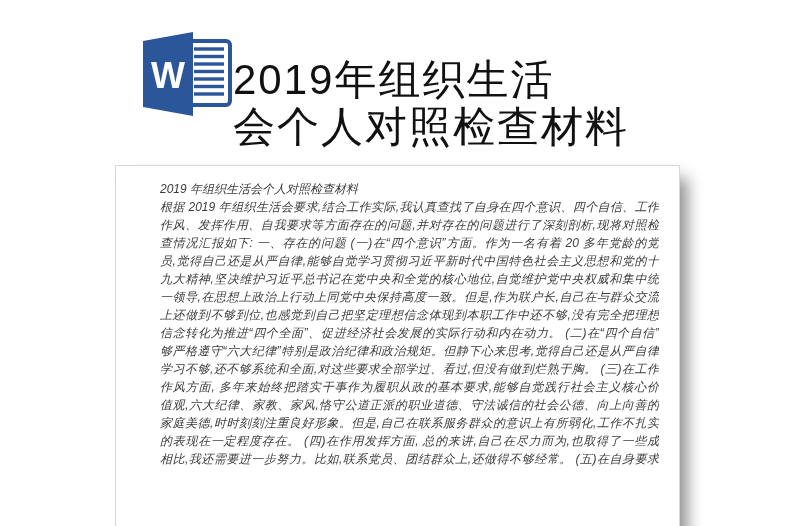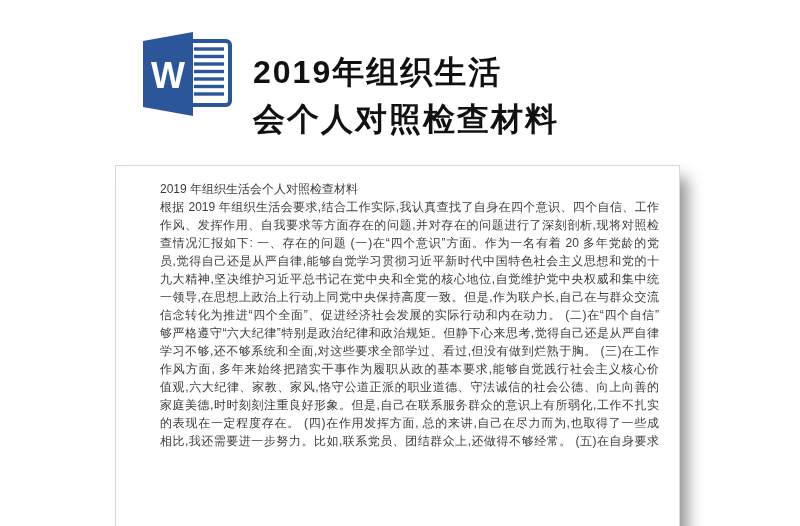--- a/index.html
+++ b/index.html
@@ -26,24 +26,23 @@
     display: flex;
     align-items: flex-start;
   }
   .word-icon {
     width: 93px;
     height: 88px;
     flex: 0 0 auto;
     margin-top: 2px;
   }
   .doc-title {
-    margin-left: 20px;
-    font-size: 32px;
+    font-size: 42px;
     line-height: 47px;
-    font-weight: 700;
+    font-weight: 400;
     letter-spacing: 2px;
     color: #111111;
     white-space: nowrap;
   }
   .doc-title .title-line { display: block; }
 
   
   .doc-page {
     position: absolute;
     left: 115px;
@@ -65,20 +64,21 @@
     font-size: 12px;
     line-height: 18px;
     font-family: "Liberation Sans", "DejaVu Sans", sans-serif;
   }
   .doc-line {
     text-align: justify;
     text-align-last: justify;
     word-break: break-all;
     height: 18px;
     overflow: hidden;
+    font-style: italic;
   }
   .doc-line:first-child {
     text-align: left;
     text-align-last: auto;
   }
 </style>
 </head>
 <body>
 
 <div class="stage">
@@ -111,20 +111,21 @@
 
   <div class="doc-page">
     <div class="doc-body">
         <div class="doc-line">2019 年组织生活会个人对照检查材料</div>
         <div class="doc-line">根据 2019 年组织生活会要求,结合工作实际,我认真查找了自身在四个意识、四个自信、工作</div>
         <div class="doc-line">作风、发挥作用、自我要求等方面存在的问题,并对存在的问题进行了深刻剖析,现将对照检</div>
         <div class="doc-line">查情况汇报如下: 一、存在的问题 (一)在“四个意识”方面。作为一名有着 20 多年党龄的党</div>
         <div class="doc-line">员,觉得自己还是从严自律,能够自觉学习贯彻习近平新时代中国特色社会主义思想和党的十</div>
         <div class="doc-line">九大精神,坚决维护习近平总书记在党中央和全党的核心地位,自觉维护党中央权威和集中统</div>
         <div class="doc-line">一领导,在思想上政治上行动上同党中央保持高度一致。但是,作为联户长,自己在与群众交流</div>
+        <div class="doc-line">上还做到不够到位,也感觉到自己把坚定理想信念体现到本职工作中还不够,没有完全把理想</div>
         <div class="doc-line">信念转化为推进“四个全面”、促进经济社会发展的实际行动和内在动力。 (二)在“四个自信”</div>
         <div class="doc-line">够严格遵守“六大纪律”特别是政治纪律和政治规矩。但静下心来思考,觉得自己还是从严自律</div>
         <div class="doc-line">学习不够,还不够系统和全面,对这些要求全部学过、看过,但没有做到烂熟于胸。 (三)在工作</div>
         <div class="doc-line">作风方面, 多年来始终把踏实干事作为履职从政的基本要求,能够自觉践行社会主义核心价</div>
         <div class="doc-line">值观,六大纪律、家教、家风,恪守公道正派的职业道德、守法诚信的社会公德、向上向善的</div>
         <div class="doc-line">家庭美德,时时刻刻注重良好形象。但是,自己在联系服务群众的意识上有所弱化,工作不扎实</div>
         <div class="doc-line">的表现在一定程度存在。 (四)在作用发挥方面, 总的来讲,自己在尽力而为,也取得了一些成</div>
         <div class="doc-line">相比,我还需要进一步努力。比如,联系党员、团结群众上,还做得不够经常。 (五)在自身要求</div>
       </div>
   </div>

